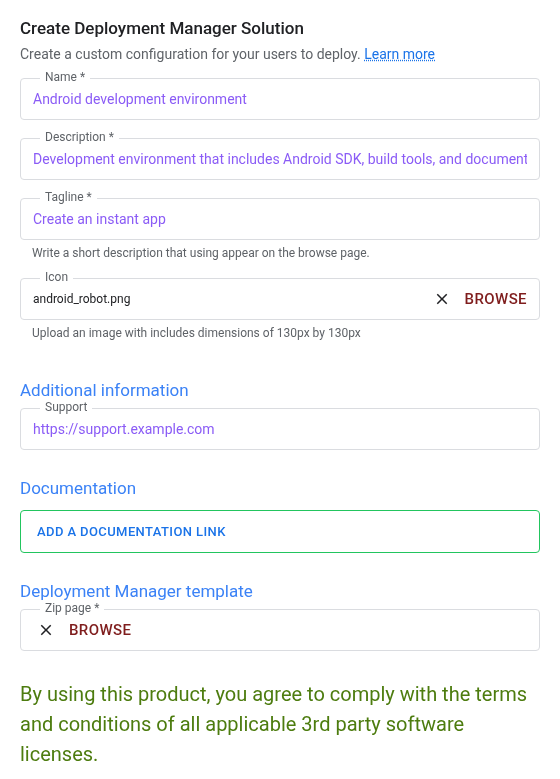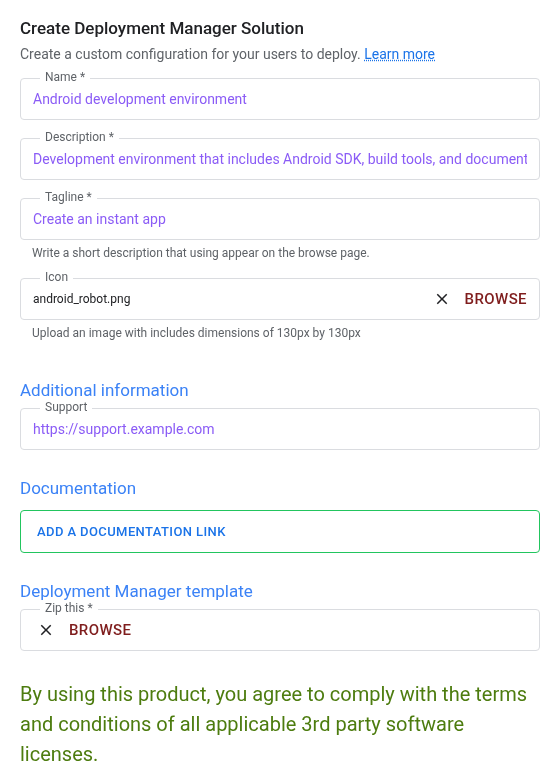--- a/index.html
+++ b/index.html
@@ -255,21 +255,21 @@
 
 
 <h2 class="section-heading">Documentation</h2>
 <button class="outlined-action-btn">ADD A DOCUMENTATION LINK</button>
 
 
 <h2 class="section-heading">Deployment Manager template</h2>
 
 <div class="field-container">
   <div class="outlined-field">
-    <label class="field-label">Zip this *</label>
+    <label class="field-label">Zip page *</label>
     <div class="file-field">
       <button class="clear-btn">
         <svg viewBox="0 0 24 24">
           <path d="M19 6.41L17.59 5 12 10.59 6.41 5 5 6.41 10.59 12 5 17.59 6.41 19 12 13.41 17.59 19 19 17.59 13.41 12z" fill="#202124"></path>
         </svg>
       </button>
       <button class="browse-btn">BROWSE</button>
     </div>
   </div>
 </div>

